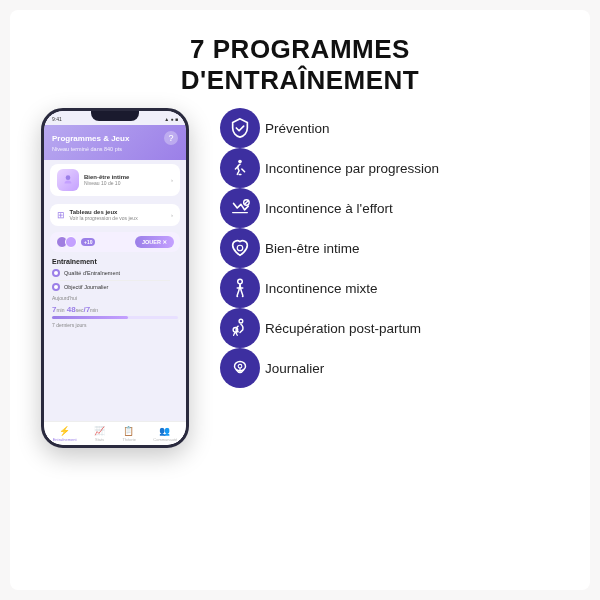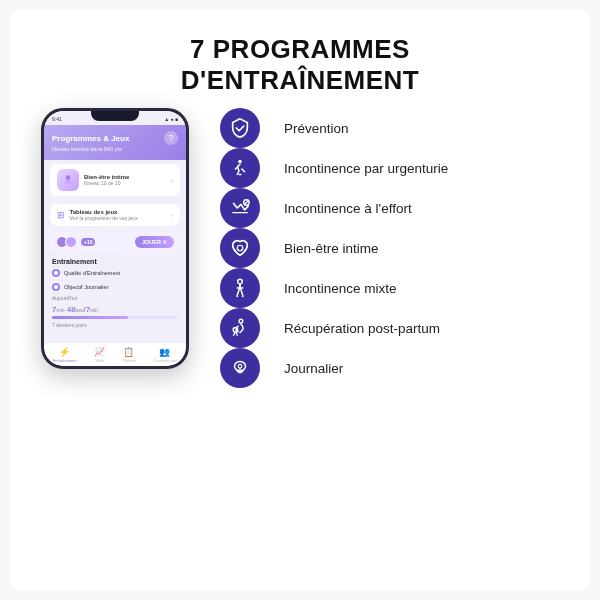--- a/index.html
+++ b/index.html
@@ -49,21 +49,21 @@
     .phone-wrap {
       flex: 0 0 170px;
       display: flex;
       justify-content: center;
       align-items: flex-start;
       margin-top: 4px;
     }
 
     .phone {
       width: 148px;
-      height: 261px;
+      height: 340px;
       background: #1a1a2e;
       border-radius: 22px;
       border: 3px solid #2a2a3e;
       position: relative;
       overflow: hidden;
       box-shadow: 0 8px 24px rgba(0,0,0,0.22);
     }
 
     .phone-notch {
       position: absolute;
@@ -322,21 +322,21 @@
       flex: 1;
       display: flex;
       flex-direction: column;
       justify-content: space-between;
       padding: 4px 0;
     }
 
     .program-item {
       display: flex;
       align-items: center;
-      gap: 24px;
+      gap: 5px;
     }
 
     .program-icon-circle {
       width: 40px;
       height: 40px;
       border-radius: 50%;
       background: #3d2fa0;
       flex-shrink: 0;
       display: flex;
       align-items: center;
@@ -484,21 +484,21 @@
       <div class="program-item">
         <div class="program-icon-circle">
           <svg class="program-icon-svg" viewBox="0 0 24 24" fill="none">
             <circle cx="12" cy="5" r="2" fill="white"></circle>
             <path d="M12 8c-2 1-3 3-2 5l1 2-2 4" stroke="white" stroke-width="1.6" stroke-linecap="round"></path>
             <path d="M14 13l3 3" stroke="white" stroke-width="1.6" stroke-linecap="round"></path>
             <path d="M10 10l-3 3" stroke="white" stroke-width="1.6" stroke-linecap="round"></path>
             <path d="M11 19l2 0" stroke="white" stroke-width="1.6" stroke-linecap="round"></path>
           </svg>
         </div>
-        <span class="program-label">Incontinence par urgenturie</span>
+        <span class="program-label">Incontinence par progression</span>
       </div>
 
       <div class="program-item">
         <div class="program-icon-circle">
           <svg class="program-icon-svg" viewBox="0 0 24 24" fill="none">
             <path d="M5 7 L9 12 L13 8 L17 14 L21 10" stroke="white" stroke-width="1.8" stroke-linecap="round" stroke-linejoin="round" fill="none"></path>
             <line x1="4" y1="17" x2="20" y2="17" stroke="white" stroke-width="1.5" stroke-linecap="round"></line>
             <circle cx="19" cy="6" r="3" fill="none" stroke="white" stroke-width="1.5"></circle>
             <line x1="17" y1="8" x2="21" y2="4" stroke="white" stroke-width="1.5" stroke-linecap="round"></line>
           </svg>

